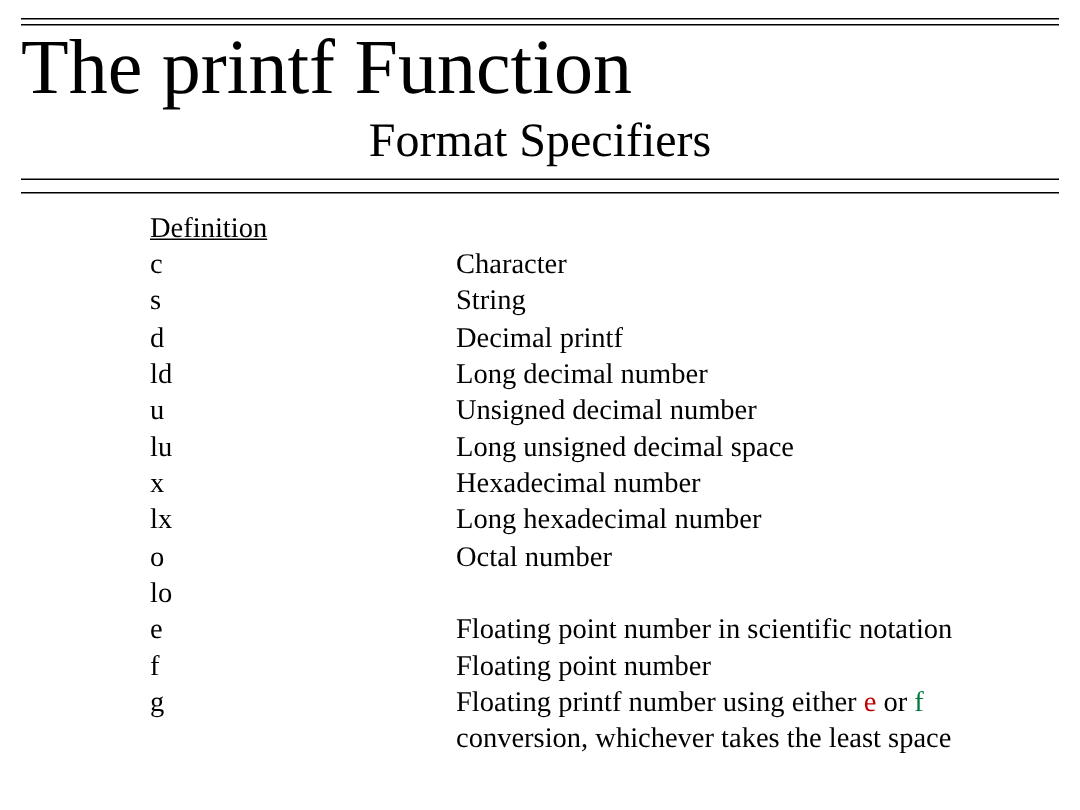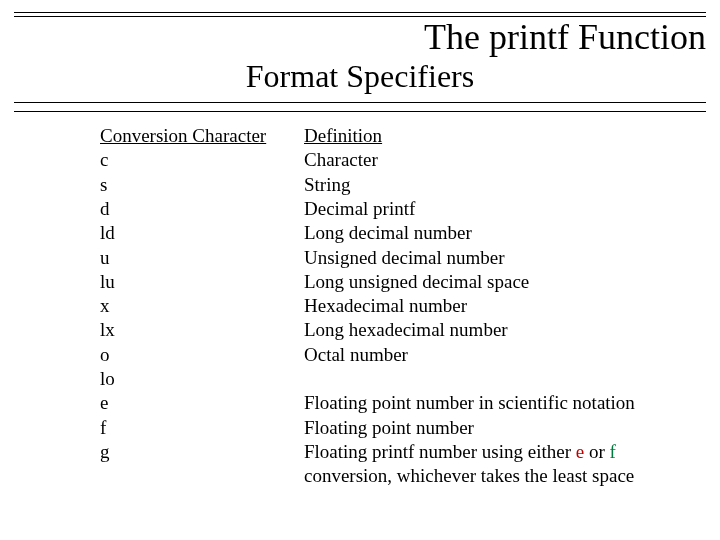--- a/index.html
+++ b/index.html
@@ -26,22 +26,22 @@
   }
   .rule {
     border: none;
     border-top: 1.2px solid #000;
     margin: 8px 0 6px 0;
     width: 100%;
   }
   .rule.top1 { margin-top: 2px; margin-bottom: 3px; }
   .rule.top2 { margin-top: 0; margin-bottom: 0; }
   .title {
-    text-align: right;
-    font-size: 36px;
+    text-align: left;
+    font-size: 52px;
     line-height: 1.05;
     margin: 2px 0 0 0;
     font-weight: normal;
   }
   .subtitle {
     text-align: center;
     font-size: 32px;
     line-height: 1.1;
     margin: 2px 0 6px 0;
     font-weight: normal;
@@ -78,21 +78,20 @@
 
     <div class="title">The printf Function</div>
     <div class="subtitle">Format Specifiers</div>
 
     <hr class="rule">
     <hr class="rule">
 
     <div class="content">
 
       <div class="row">
-        <div class="col-left uline">Conversion Character</div>
         <div class="col-right uline">Definition</div>
       </div>
 
       <div class="row">
         <div class="col-left">c</div>
         <div class="col-right">Character</div>
       </div>
       <div class="row">
         <div class="col-left">s</div>
         <div class="col-right">String</div>

